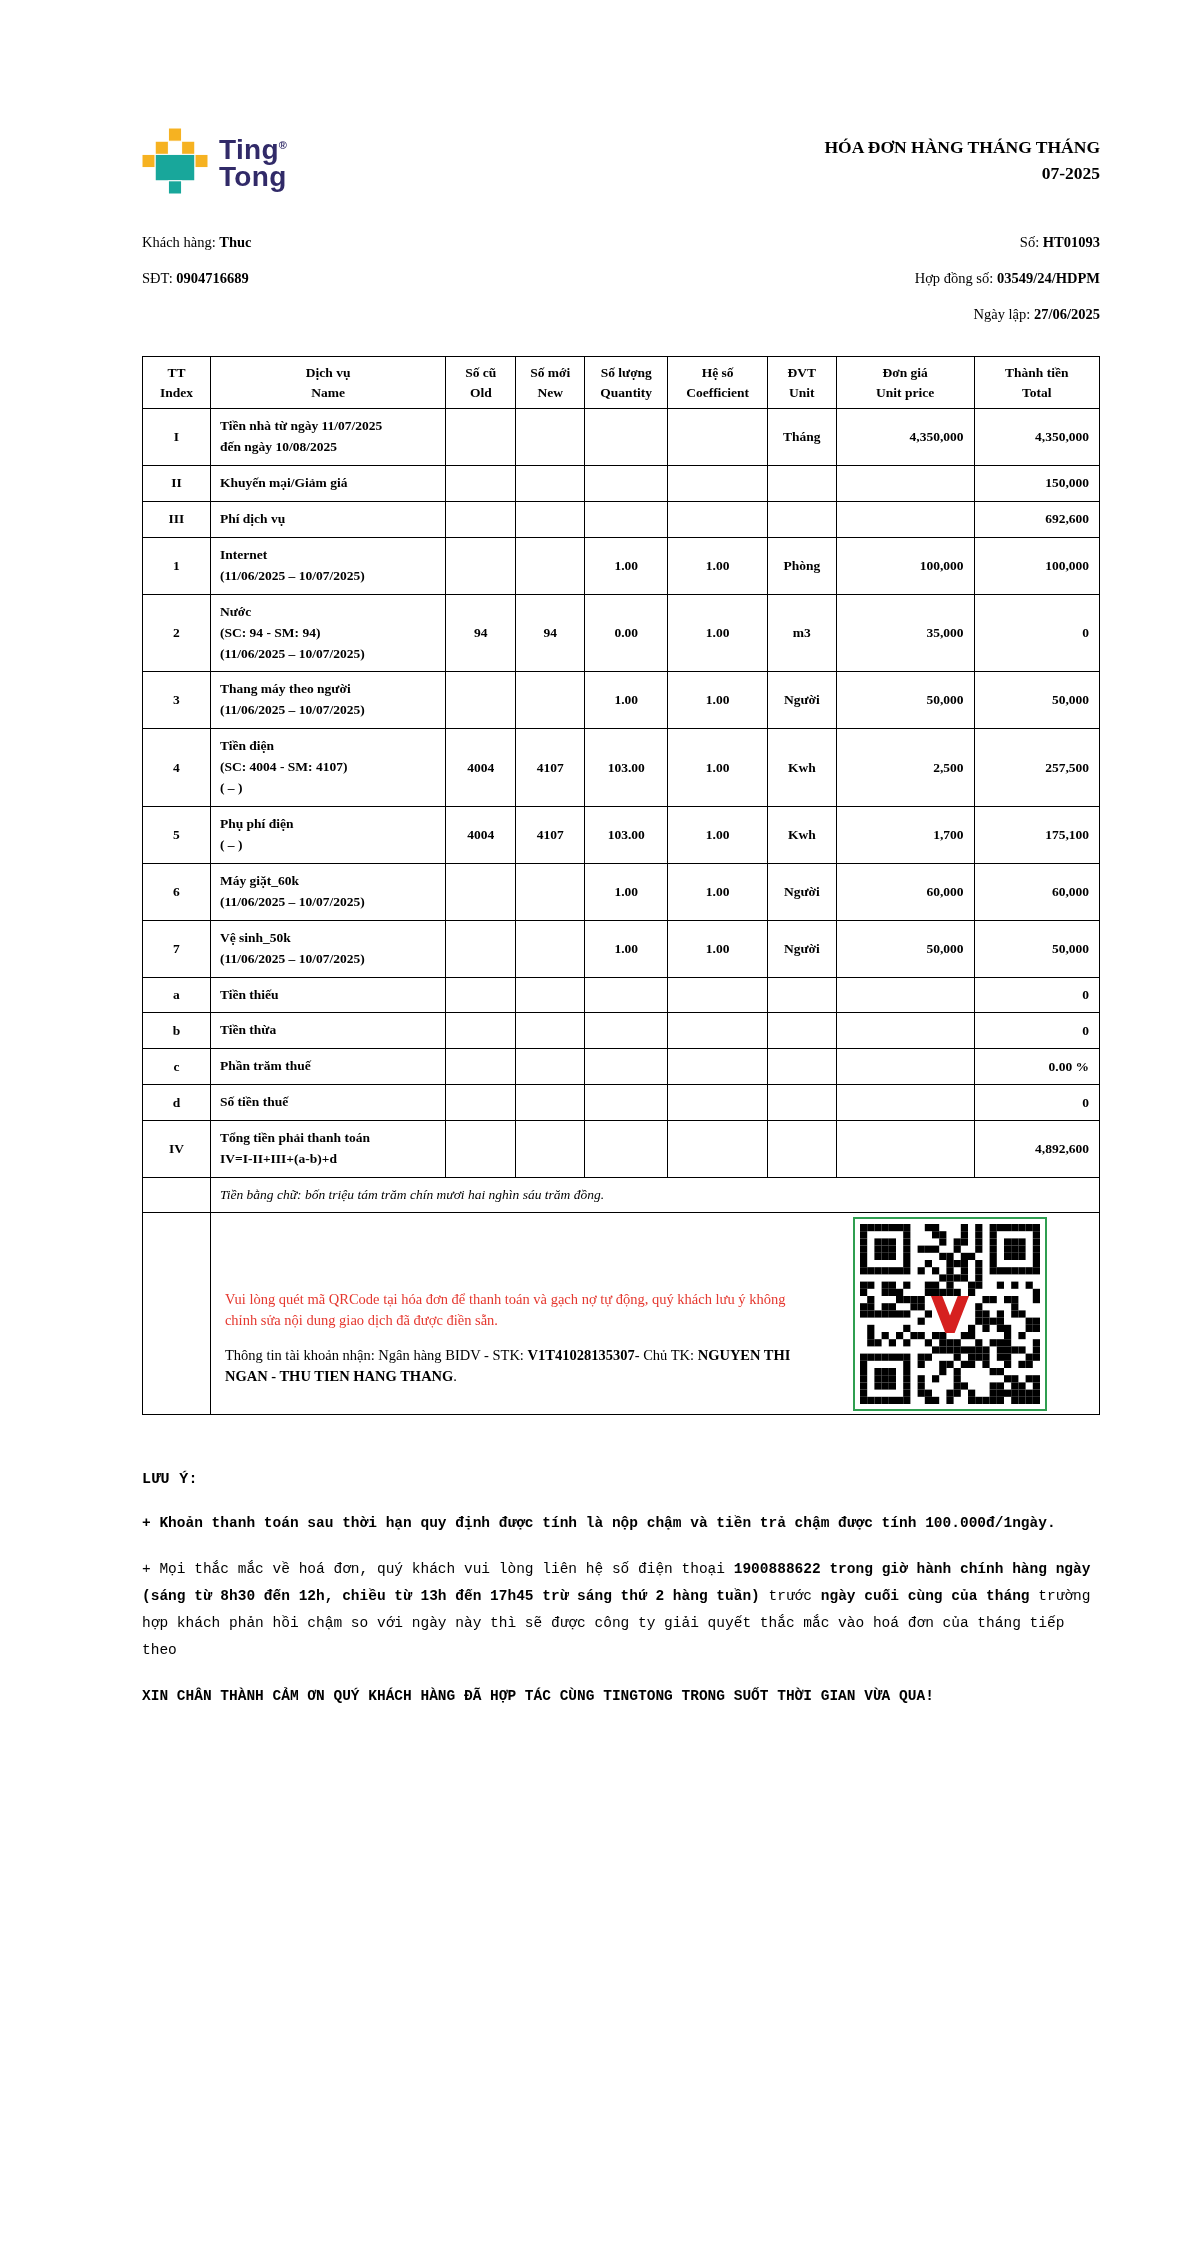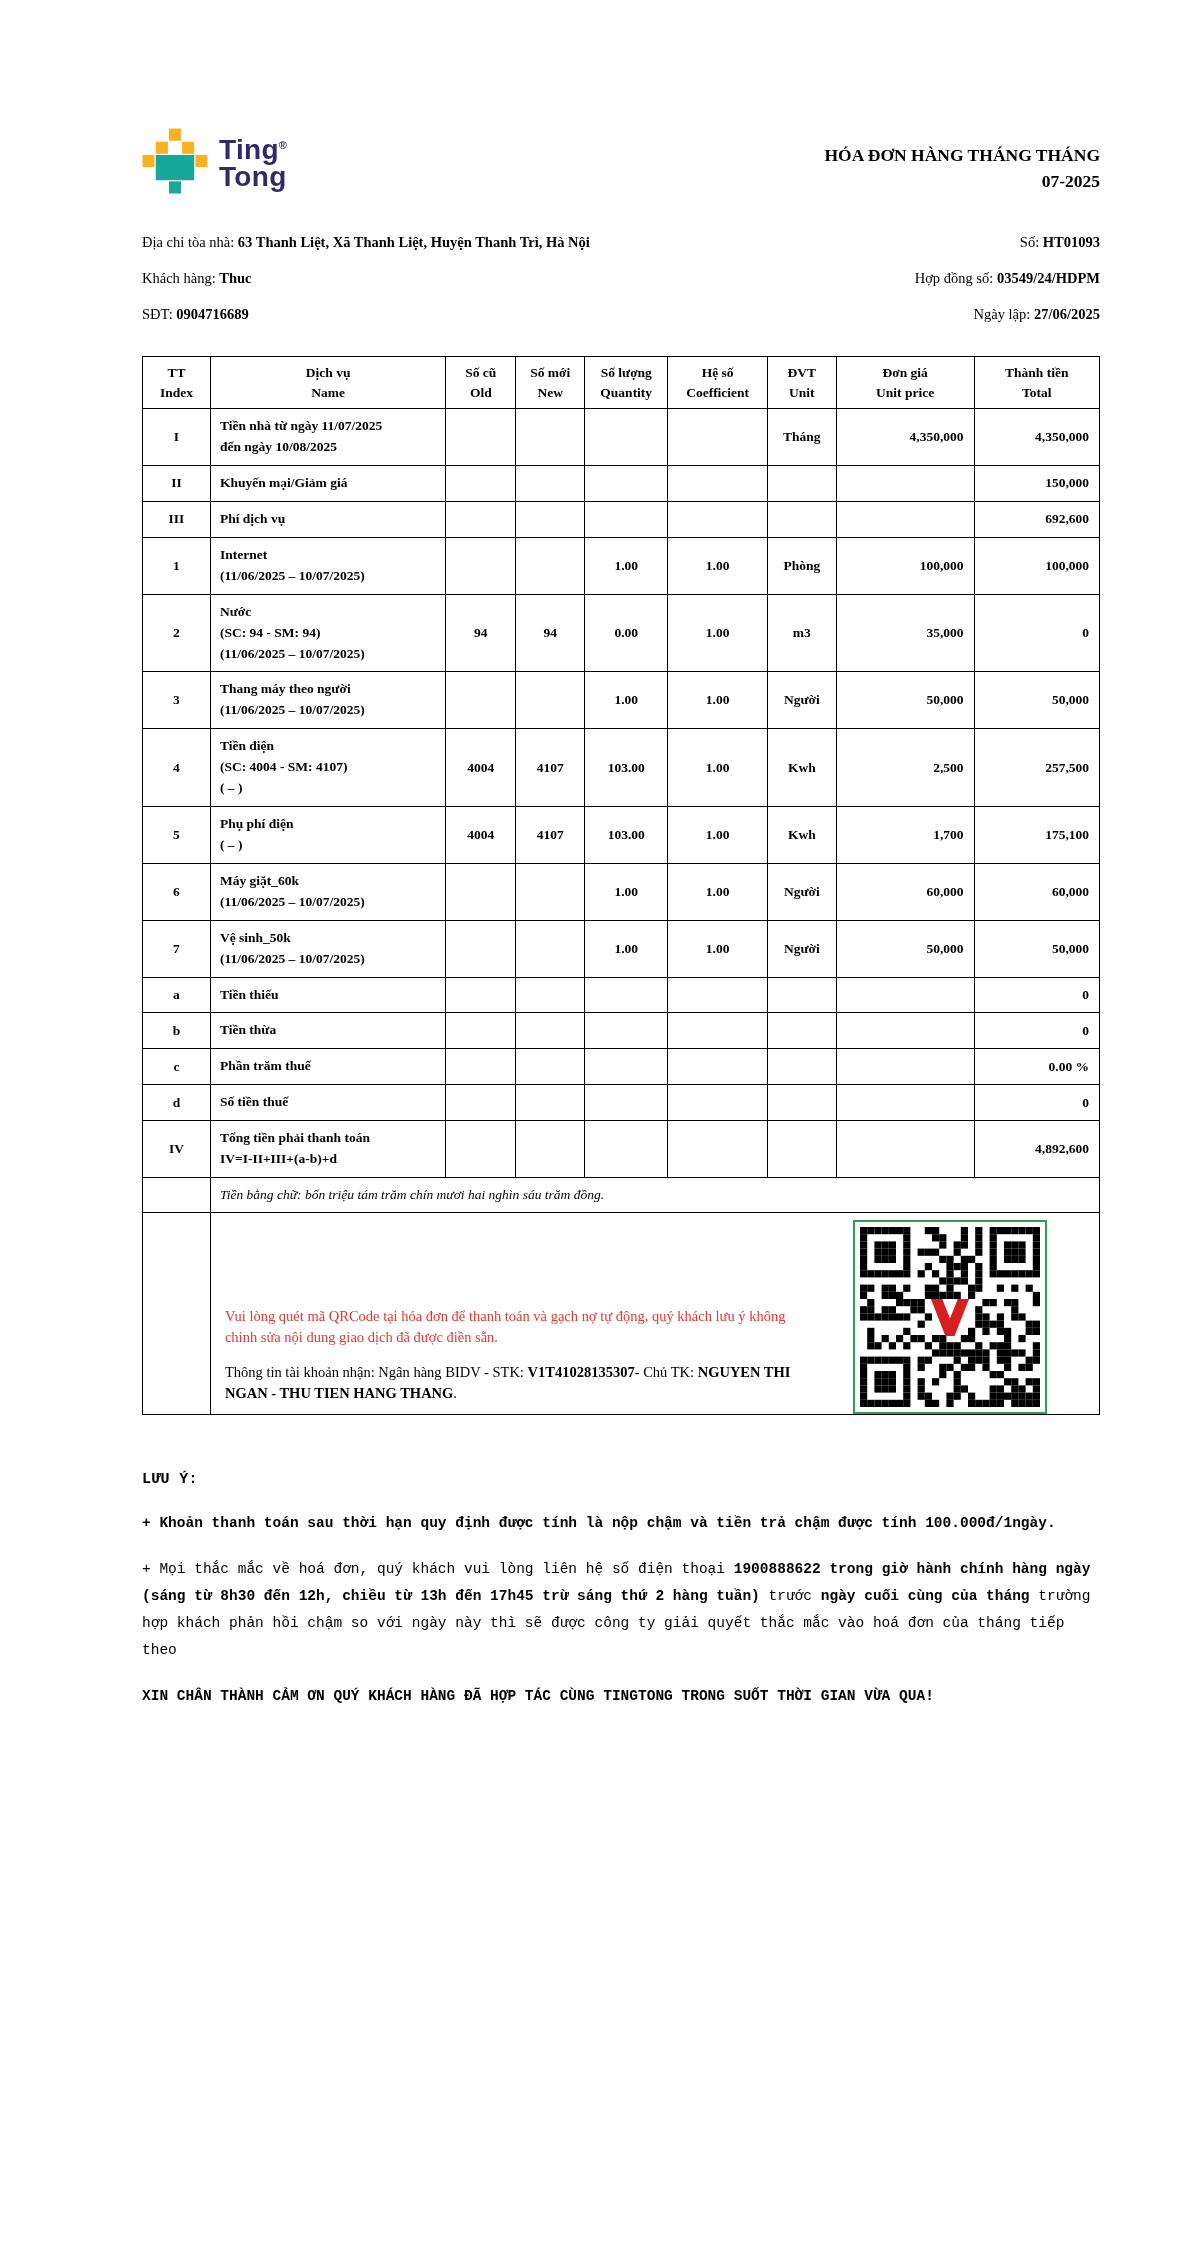--- a/index.html
+++ b/index.html
@@ -13,21 +13,21 @@
   *{box-sizing:border-box;}
   html,body{margin:0;padding:0;}
   body{
     width:1200px;height:2259px;background:#ffffff;color:var(--ink);
     font-family:"Liberation Serif", "DejaVu Serif", serif;
     font-size:14.5px;position:relative;overflow:hidden;
   }
   .page{padding:128px 100px 60px 142px;}
 
   
-  .header{display:flex;justify-content:space-between;align-items:flex-end;}
+  .header{display:flex;justify-content:space-between;align-items:flex-start;}
   .logo{display:flex;align-items:center;gap:11px;}
   .logo-text{
     font-family:"Liberation Sans","DejaVu Sans",sans-serif;
     font-weight:bold;color:var(--brand-navy);
     font-size:28px;line-height:27px;letter-spacing:.3px;
   }
   .logo-text .reg{font-size:11px;vertical-align:super;}
   .title{
     width:300px;text-align:right;font-weight:bold;font-size:17.5px;line-height:1.5;
     margin-top:6px;
@@ -51,21 +51,21 @@
   td.col-tt{text-align:center;}
   td.col-name{text-align:left;white-space:pre-line;line-height:1.55;padding:7px 9px;}
   td.col-old,td.col-new,td.col-qty,td.col-coef,td.col-unit{text-align:center;}
   td.col-price,td.col-total{text-align:right;padding-right:10px;}
 
   tr.words-row td{padding:9px 9px;}
   .words-label{font-style:italic;font-weight:normal;}
   .words-value{font-style:italic;font-weight:normal;}
 
   tr.qr-row td.qr-cell{height:202px;padding:0;}
-  .qr-inner{display:flex;justify-content:space-between;align-items:flex-end;height:100%;}
+  .qr-inner{display:flex;justify-content:space-between;align-items:center;height:100%;}
   .qr-text{width:600px;padding:58px 0 10px 14px;font-weight:normal;font-size:14.5px;}
   .qr-text p{margin:0;line-height:1.45;}
   .red-note{color:var(--accent-red);}
   .account{margin-top:14px !important;}
   .qr-box{
     border:2px solid var(--qr-green);background:#fff;padding:5px;margin-right:52px;
     line-height:0;
   }
 
   
@@ -98,21 +98,20 @@
       <div class="logo-text">
         <div><span>Ting</span><span class="reg">®</span></div>
         <div>Tong</div>
       </div>
     </div>
     <div class="title">HÓA ĐƠN HÀNG THÁNG THÁNG 07-2025</div>
   </div>
 
   <div class="info">
     <div class="info-left">
-      <p><span>Địa chỉ tòa nhà: </span><b>63 Thanh Liệt, Xã Thanh Liệt, Huyện Thanh Trì, Hà Nội</b></p>
       <p><span>Khách hàng: </span><b>Thuc</b></p>
       <p><span>SĐT: </span><b>0904716689</b></p>
     </div>
     <div class="info-right">
       <p><span>Số: </span><b>HT01093</b></p>
       <p><span>Hợp đồng số: </span><b>03549/24/HDPM</b></p>
       <p><span>Ngày lập: </span><b>27/06/2025</b></p>
     </div>
   </div>
 

